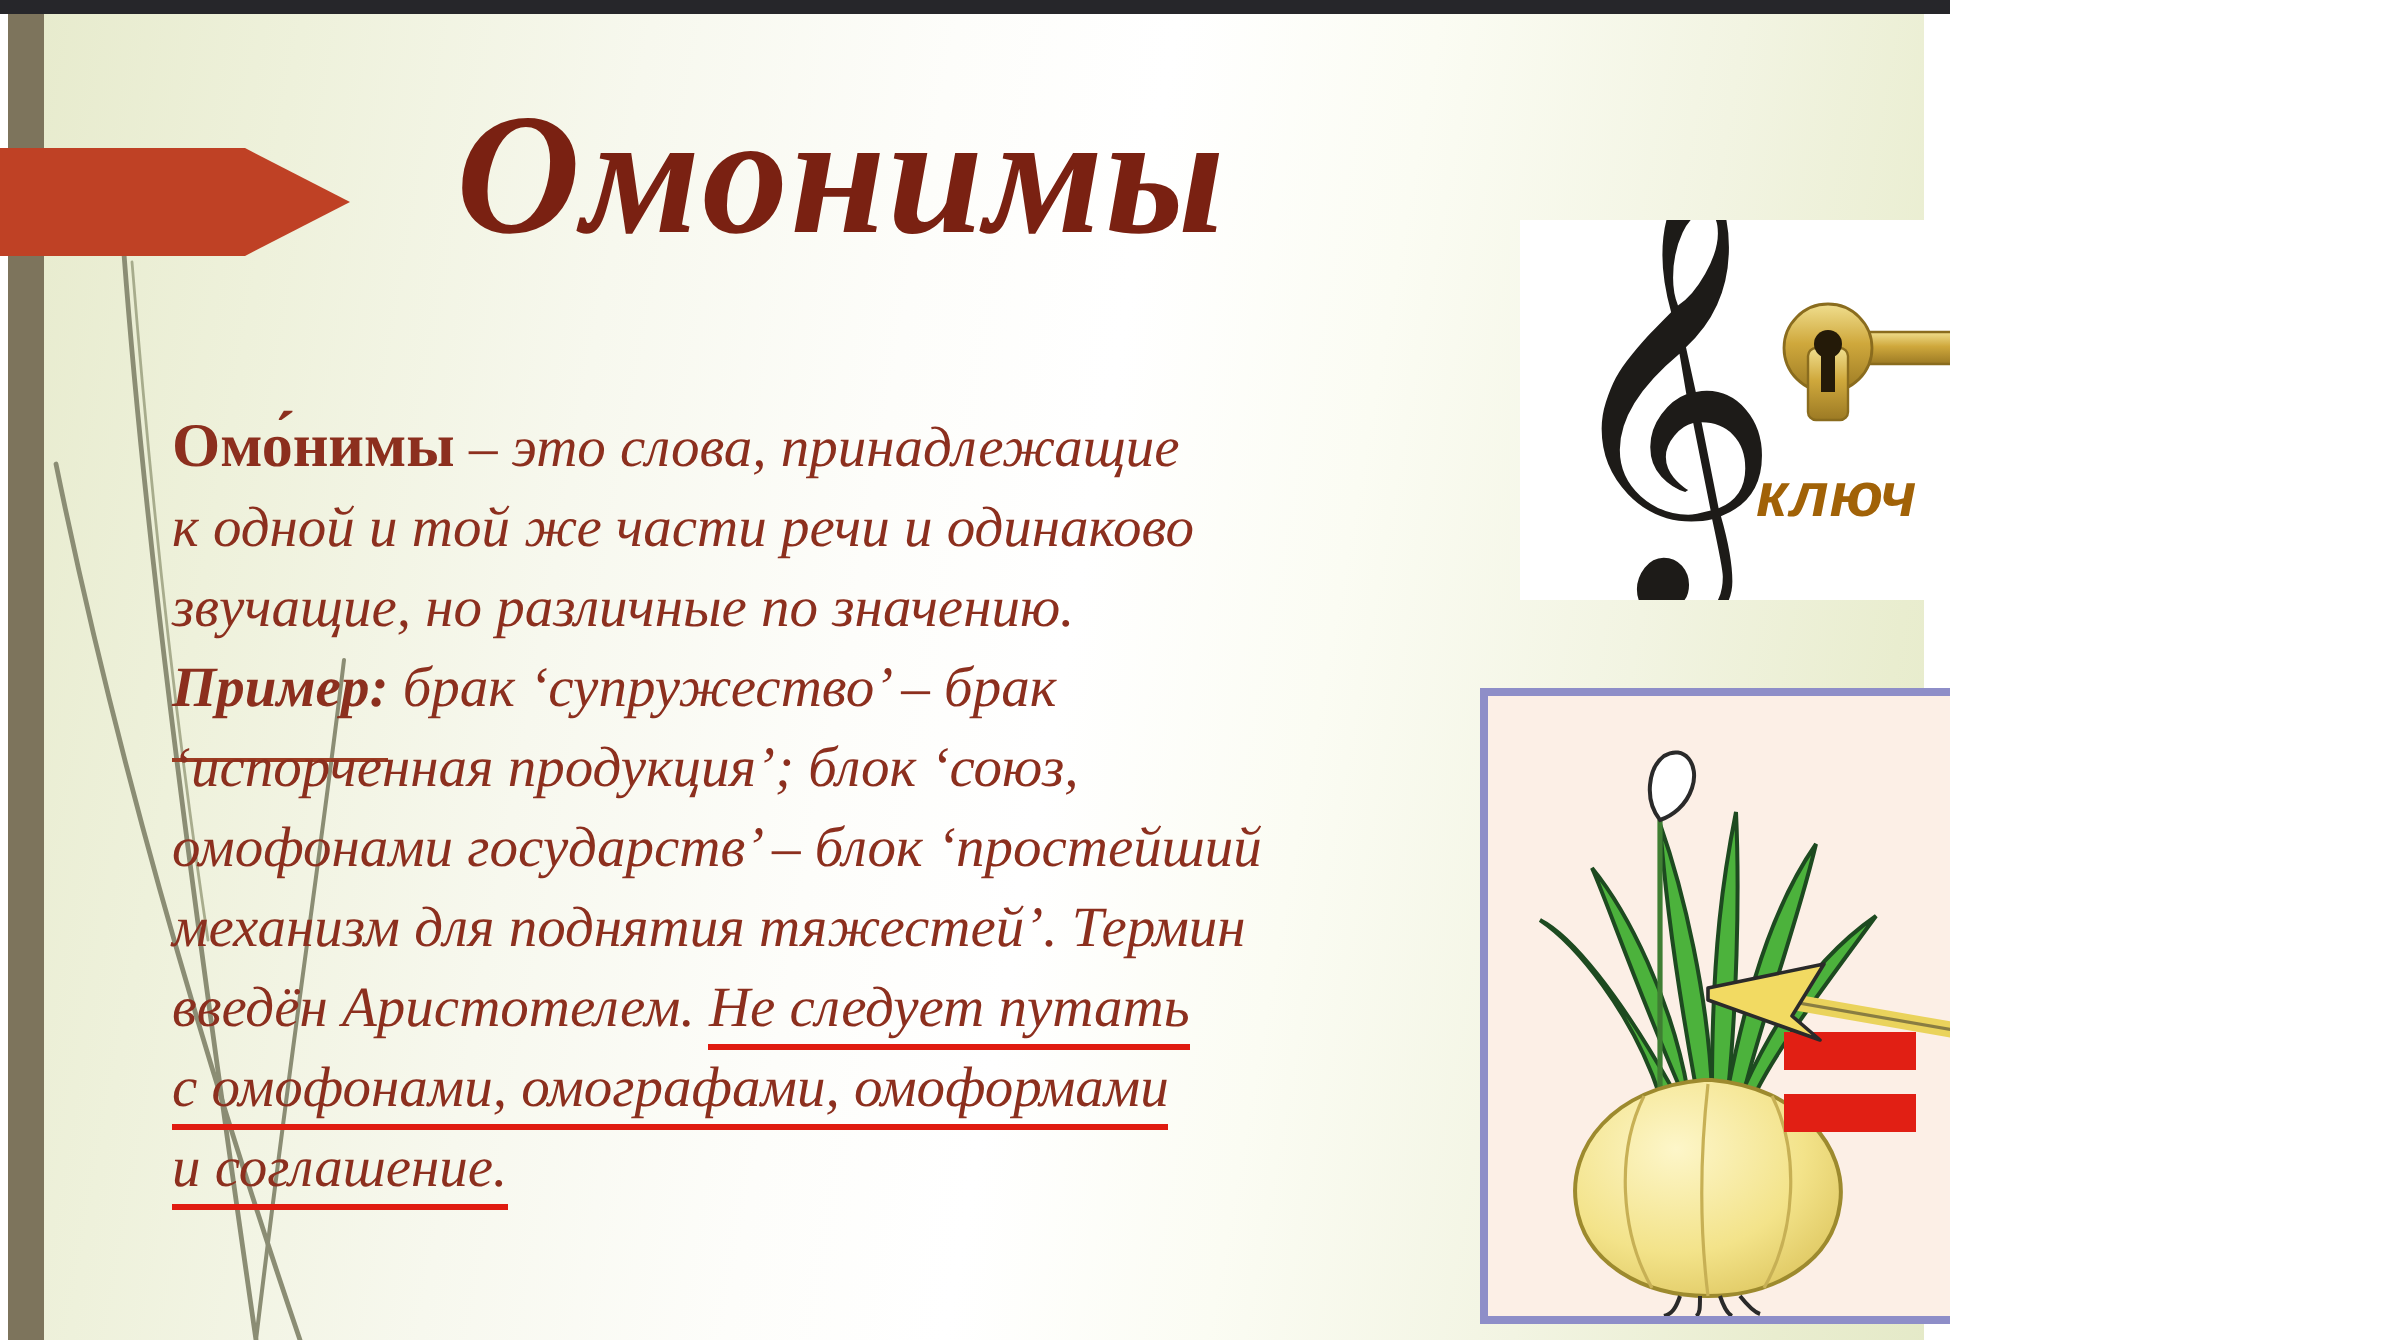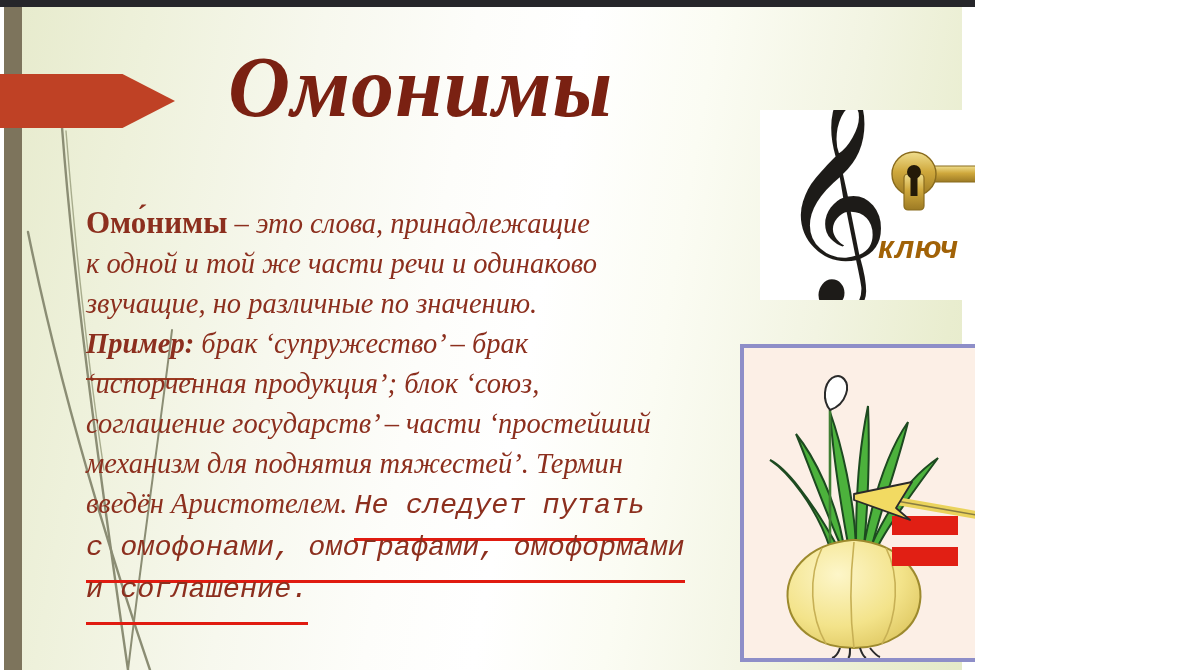--- a/index.html
+++ b/index.html
@@ -121,22 +121,21 @@
   }
   .body-text .example-label {
     font-weight: bold;
     font-style: italic;
     color: #8c2f1e;
     border-bottom: 2px solid #9c3b22;
     padding-bottom: 19px;
   }
   .u-red {
     border-bottom: 3px solid #e01b10;
-    padding-bottom: 16px;
-    font-family: Liberation Mono, monospace;
+    padding-bottom: 2px;
   }
   .line { display: block; white-space: nowrap; margin-left: 48px; }
 
   
   .pic-top {
     position: absolute;
     left: 760px;
     top: 110px;
     width: 425px;
     height: 190px;
@@ -194,21 +193,21 @@
   <div class="arrow-banner"></div>
 
   <div class="title">Омонимы</div>
 
   <div class="body-text">
     <span class="line"><span class="lead">Омо́нимы</span><span> – это слова, принадлежащие</span></span>
     <span class="line">к одной и той же части речи и одинаково</span>
     <span class="line">звучащие, но различные по значению.</span>
     <span class="line"><span class="example-label">Пример:</span><span> брак ‘супружество’ – брак</span></span>
     <span class="line">‘испорченная продукция’; блок ‘союз,</span>
-    <span class="line">соглашение государств’ – части ‘простейший</span>
+    <span class="line">омофонами государств’ – блок ‘простейший</span>
     <span class="line">механизм для поднятия тяжестей’. Термин</span>
     <span class="line"><span>введён Аристотелем. </span><span class="u-red">Не следует путать</span></span>
     <span class="line"><span class="u-red">с омофонами, омографами, омоформами</span></span>
     <span class="line"><span class="u-red">и соглашение.</span></span>
   </div>
 
   <div class="pic-top">
     <svg width="425" height="190" viewBox="0 0 425 190">
 
       <g transform="translate(18,6) scale(0.95)">

